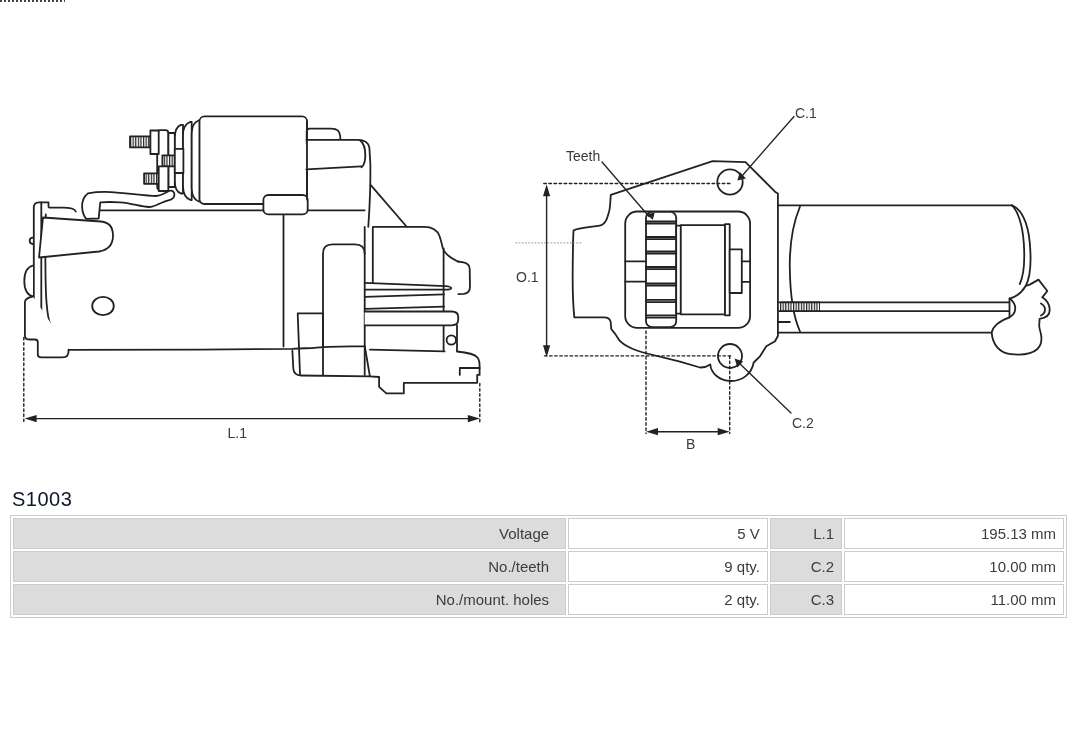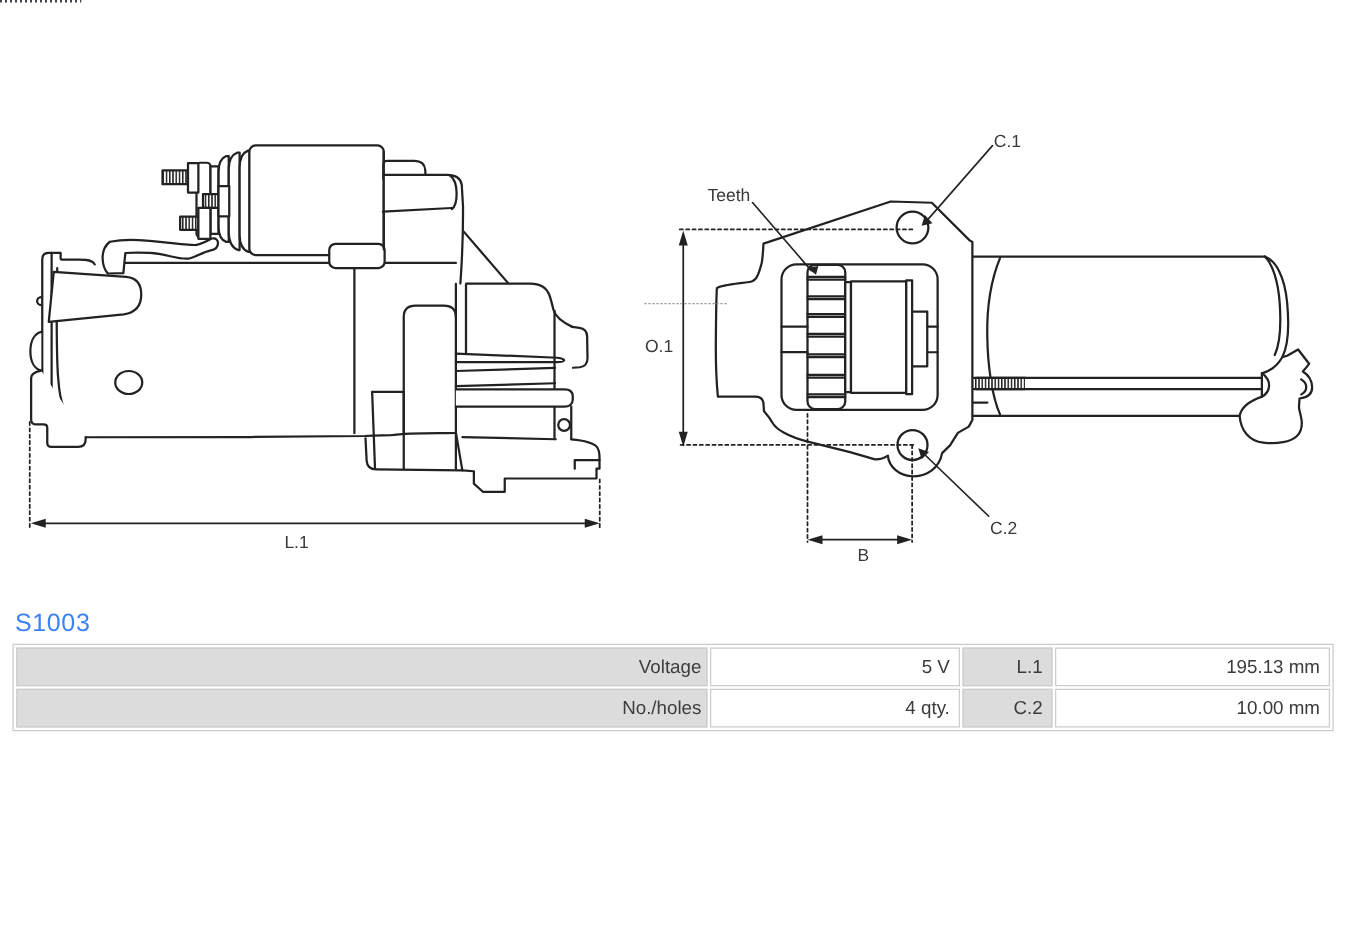--- a/index.html
+++ b/index.html
@@ -1,26 +1,26 @@
 <!DOCTYPE html>
 <html><head>
 <meta charset="utf-8">
 <style>
 html,body{margin:0;padding:0;background:#fff}
 body{width:1080px;height:753px;position:relative;overflow:hidden;font-family:"Liberation Sans",sans-serif}
 #topmark{position:absolute;left:0;top:0;width:65px;height:2px;
 background:repeating-linear-gradient(90deg,#3f434b 0px,#3f434b 2px,rgba(255,255,255,0) 2px,rgba(255,255,255,0) 4px)}
 #draw{position:absolute;left:0;top:0}
-#code{position:absolute;left:12px;top:488px;font-size:20px;color:#3b82f6;letter-spacing:0.5px}
+#code{position:absolute;left:12px;top:488px;font-size:20px;color:#0f172a;letter-spacing:0.5px}
 #spec{position:absolute;left:10px;top:515px;border-collapse:separate;border-spacing:2px;
 border:1px solid #ccc;table-layout:fixed;width:1057px;background:#fff}
 #spec td{border:1px solid #ccc;height:29px;padding:0 7px 0 0;text-align:right;
 font-size:15px;color:#3c3c3c;overflow:hidden;white-space:nowrap}
 #spec td.l{background:#dcdcdc}
-#spec td:first-child{padding-right:4px}
+#spec td:first-child{padding-right:16px}
 </style>
 </head>
 <body>
 <div id="topmark"></div>
 <svg id="draw" width="1080" height="480" viewBox="0 0 1080 480">
 <defs>
 <pattern id="ht" width="2.6" height="30" patternUnits="userSpaceOnUse">
 <rect width="2.6" height="30" fill="#fff"></rect>
 <rect x="0" width="1.2" height="30" fill="#222"></rect>
 </pattern>
@@ -182,19 +182,25 @@
       <col style="width:219px">
     </colgroup>
 <tbody>
       <tr>
         <td class="l">Voltage</td>
         <td>5 V</td>
         <td class="l">L.1</td>
         <td>195.13 mm</td>
       </tr>
 <tr>
-        <td class="l">No./holes</td>
-        <td>4 qty.</td>
+        <td class="l">No./teeth</td>
+        <td>9 qty.</td>
         <td class="l">C.2</td>
         <td>10.00 mm</td>
       </tr>
+<tr>
+        <td class="l">No./mount. holes</td>
+        <td>2 qty.</td>
+        <td class="l">C.3</td>
+        <td>11.00 mm</td>
+      </tr>
 </tbody>
   </table>
 
 </body></html>

